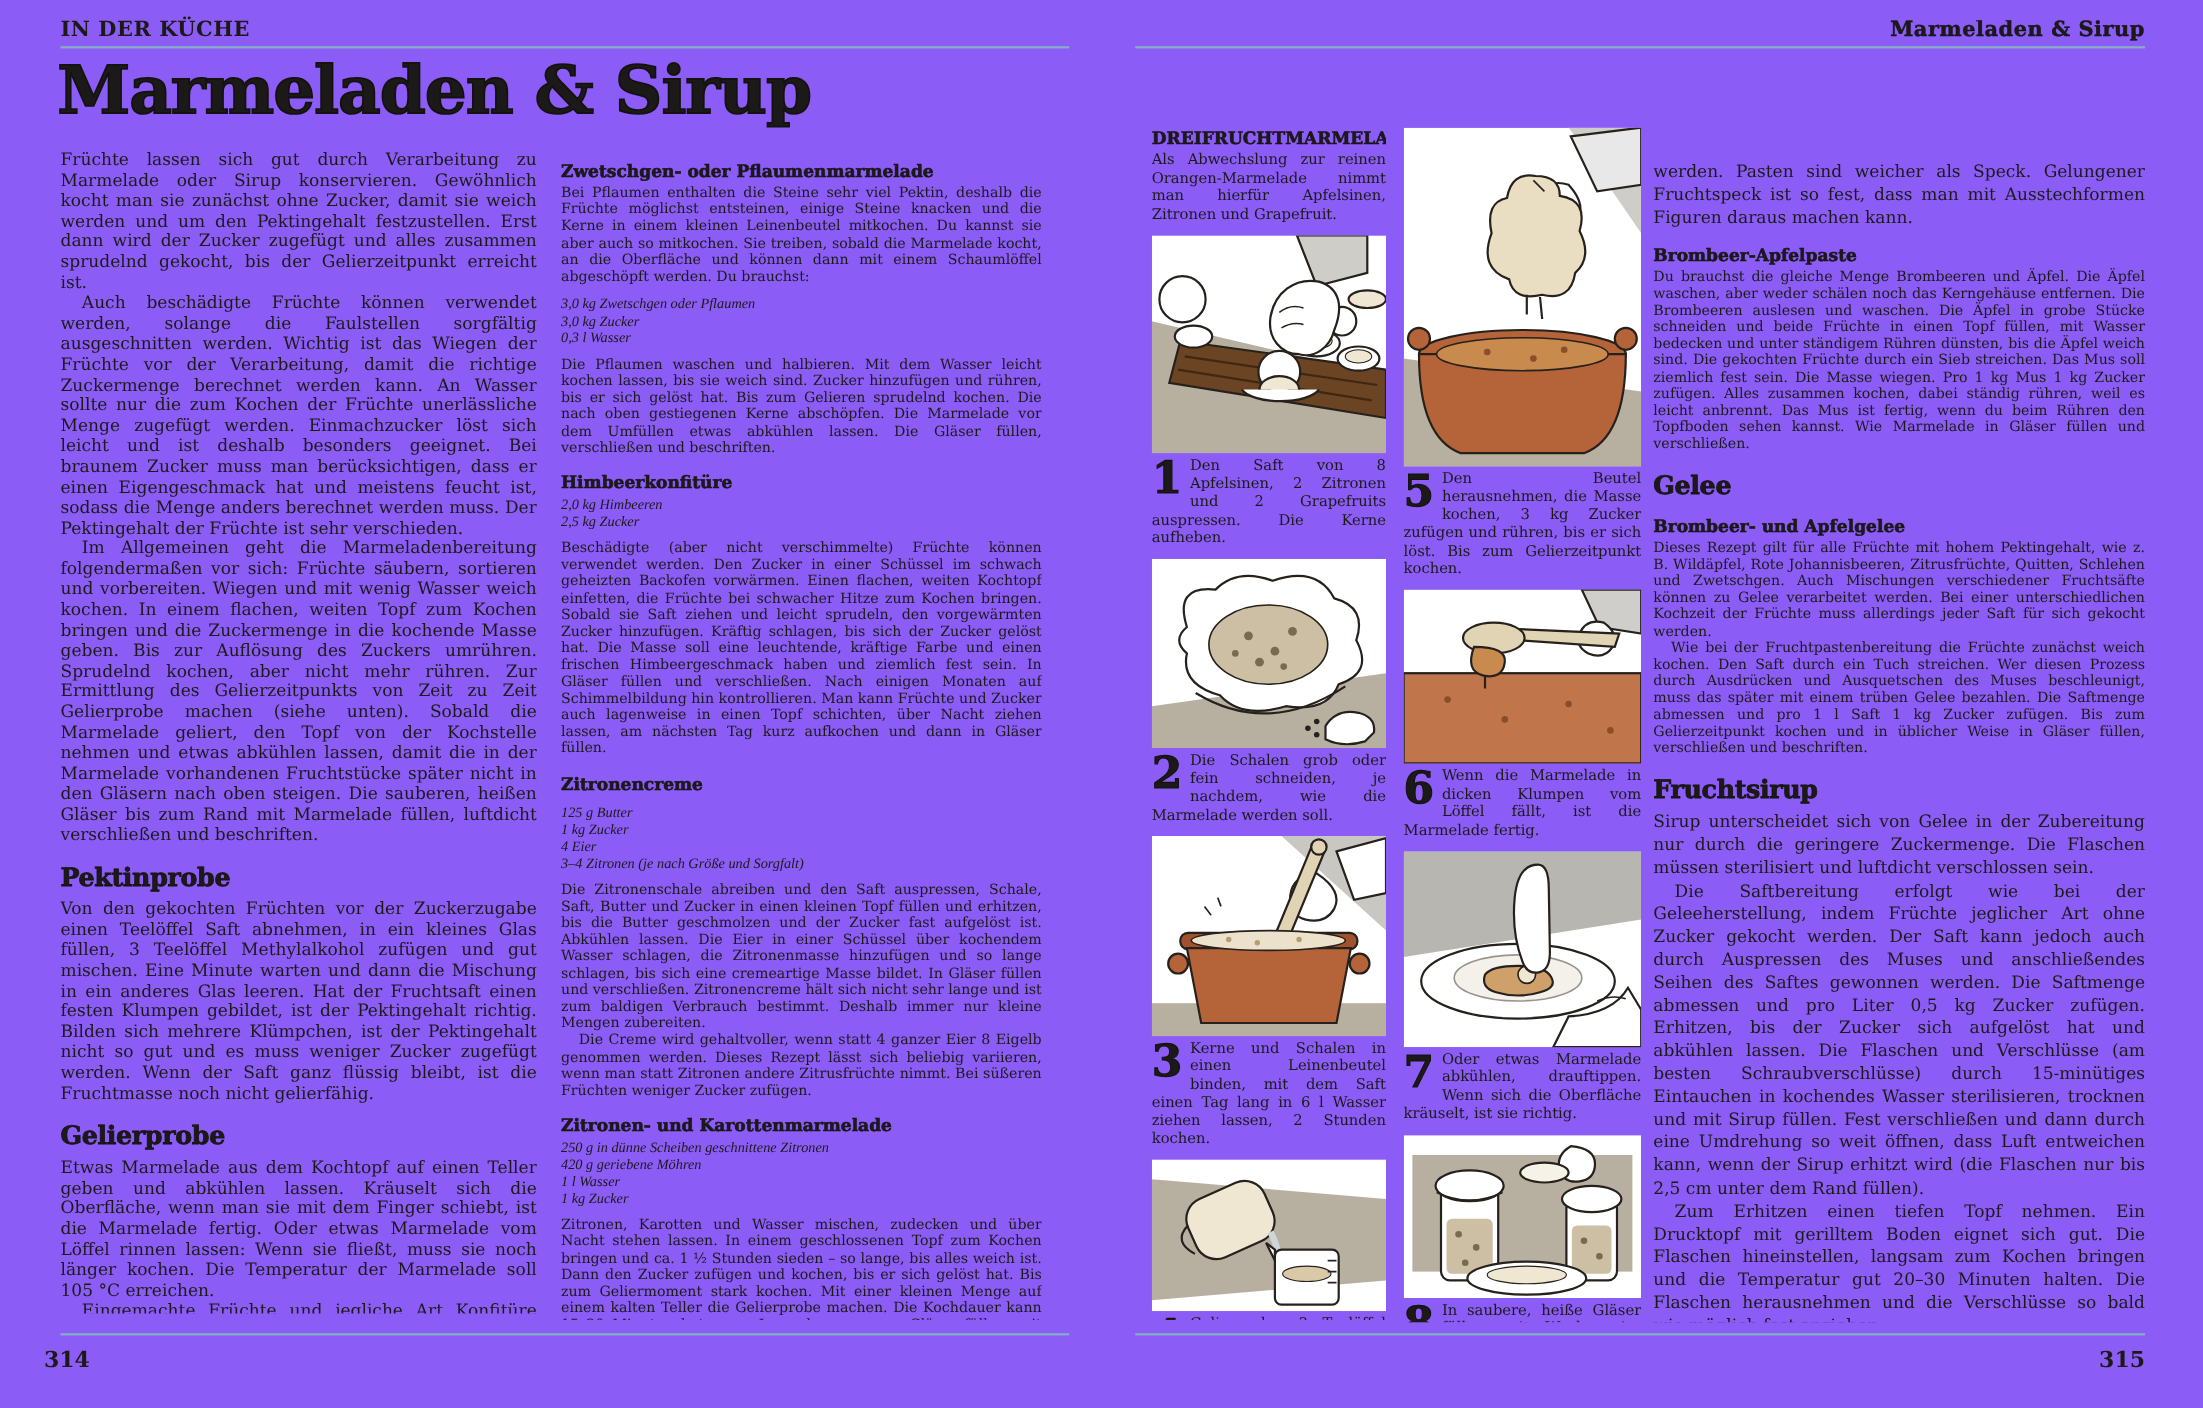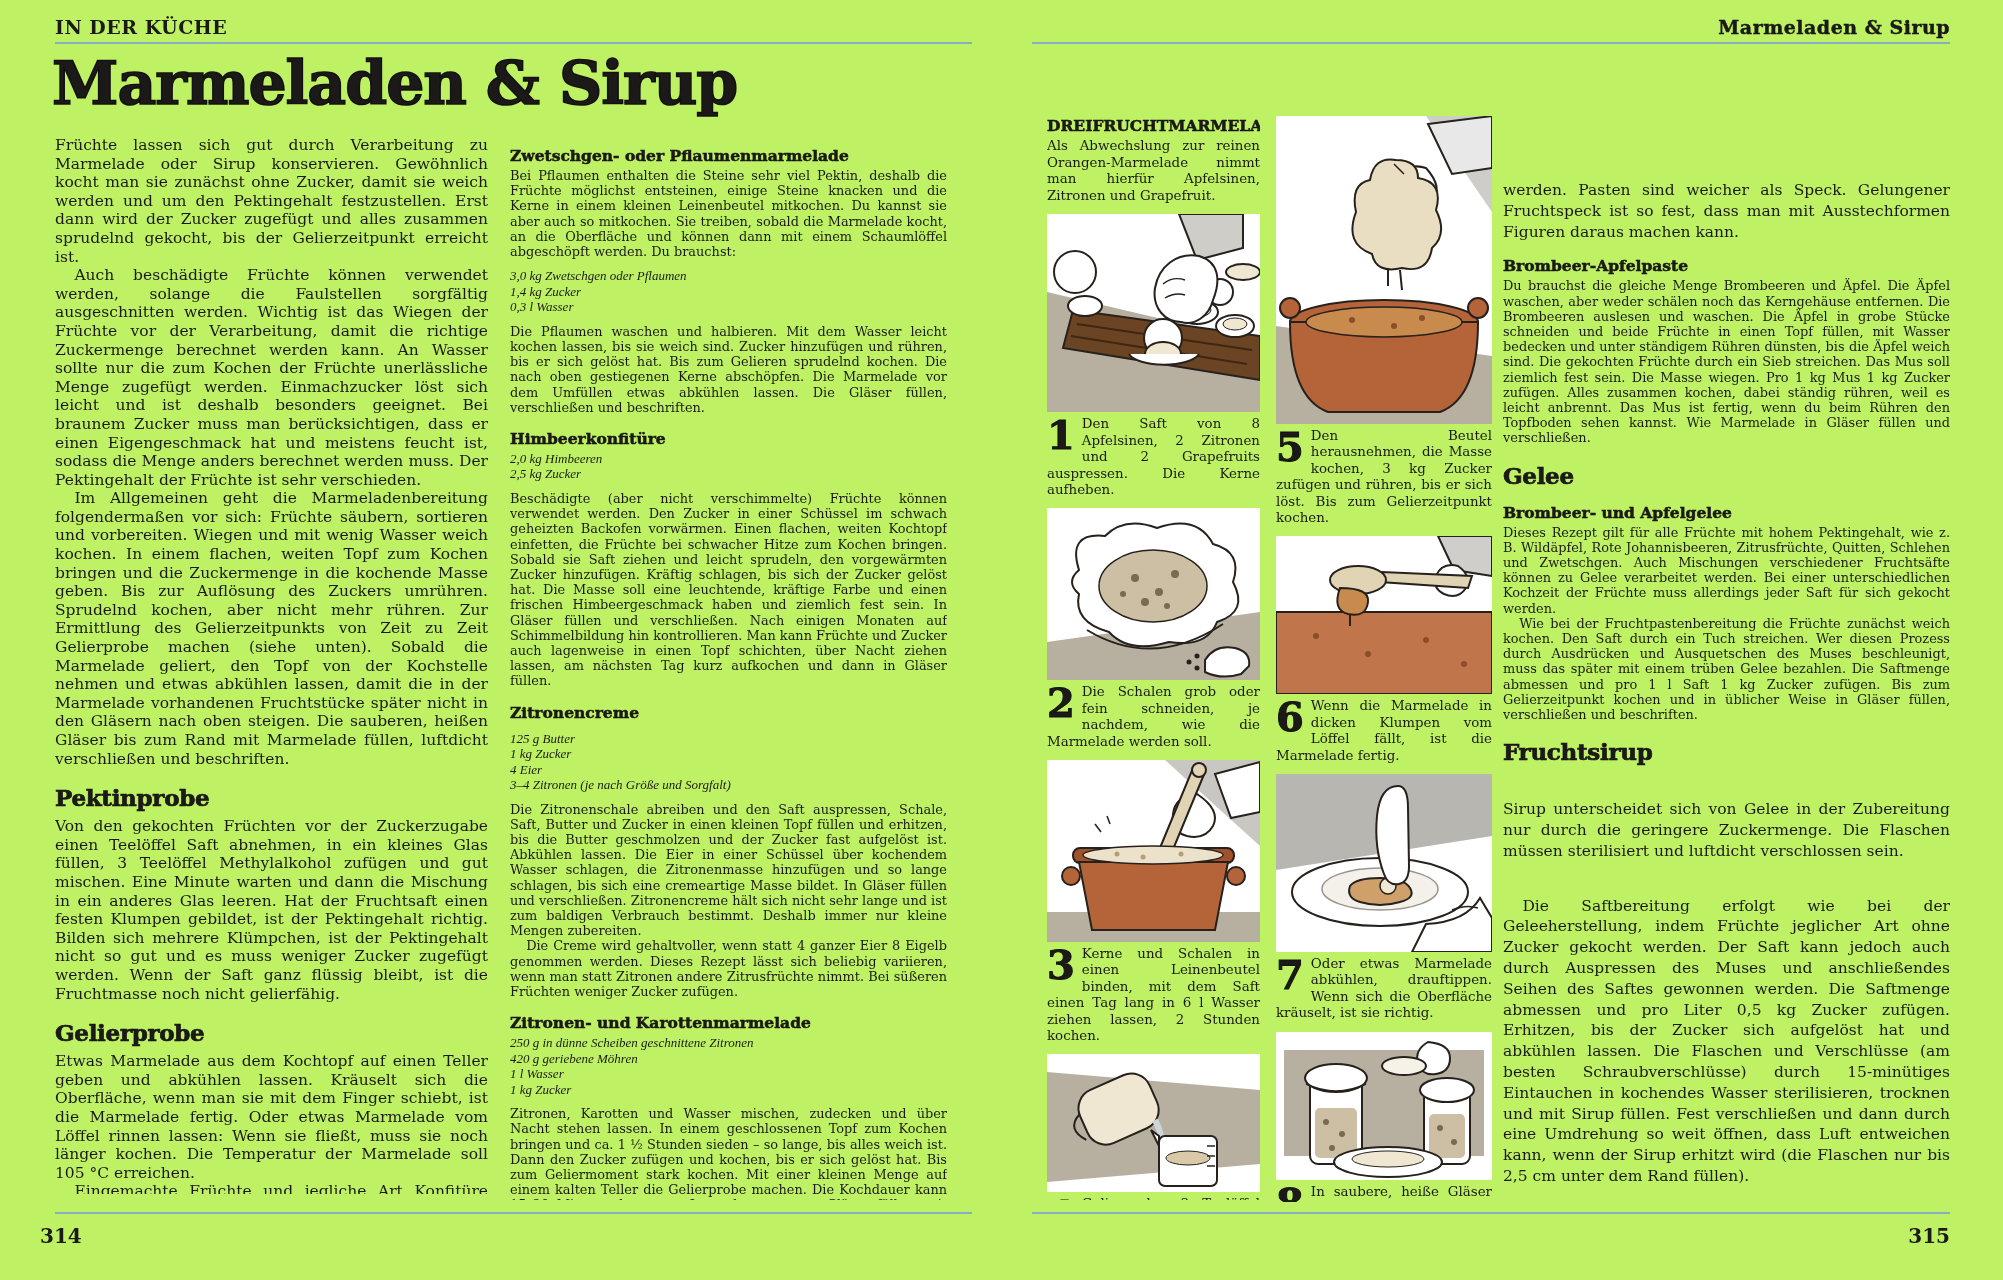--- a/index.html
+++ b/index.html
@@ -1,17 +1,17 @@
 <!DOCTYPE html>
 <html lang="de"><head>
 <meta charset="utf-8">
 <style>
   html,body{margin:0;padding:0;background:#e8e6e1;}
   #spread{
-    position:relative; width:2003px; height:1280px; background:#bef264;
+    position:relative; width:2003px; height:1280px; background:#8b5cf6;
     overflow:hidden; font-family:"DejaVu Serif", serif; color:#1c1a18;
   }
   .rule{position:absolute;height:2px;background:#86aec2;}
   .rule-tl{left:55px;top:42px;width:917px;}
   .rule-tr{left:1032px;top:42px;width:918px;}
   .rule-bl{left:55px;top:1212px;width:917px;}
   .rule-br{left:1032px;top:1212px;width:918px;}
   .hdr{position:absolute;top:16px;font-weight:bold;font-size:19px;letter-spacing:.5px;}
   .hdr-left{left:55px;}
   .hdr-right{right:53px;-webkit-text-stroke:.4px #111;}
@@ -24,21 +24,21 @@
   }
   .col{position:absolute;overflow:hidden;}
   .col1{left:55px;top:136px;width:433px;height:1058px;}
   .col2{left:510px;top:146px;width:437px;height:1054px;}
   .midl{left:1047px;top:116px;width:213px;height:1084px;}
   .midr{left:1276px;top:116px;width:216px;height:1086px;}
   .rcol{left:1503px;top:146px;width:447px;height:1056px;}
 
   p{margin:0;}
   .b1{font-size:15.5px;line-height:18.6px;text-align:justify;hyphens:auto;-webkit-hyphens:auto;}
-  .rcol .b1{line-height:20.8px;margin-top:34px;}
+  .rcol .b1{line-height:20.8px;}
   .b2{font-size:12.9px;line-height:15.2px;text-align:justify;hyphens:auto;-webkit-hyphens:auto;}
   .ind{text-indent:1.25em;}
   .bighead{font-size:23px;font-weight:bold;margin:16px 0 6px 0;-webkit-text-stroke:.7px #141210;letter-spacing:-.3px;}
   .smhead{font-size:15.5px;font-weight:bold;margin:14px 0 3px 0;-webkit-text-stroke:.5px #141210;}
   .ing{font-style:italic;font-size:13px;line-height:15.5px;margin:9px 0 9px 0;font-family:Liberation Serif, serif;}
   .capshead{font-size:15.5px;font-weight:bold;margin:0 0 3px 0;-webkit-text-stroke:.5px #141210;}
   .c-intro{font-size:13.4px;line-height:16.6px;text-align:justify;}
   .fig{margin:10px 0 4px 0;}
   .fig svg{display:block;}
   .cap{font-size:13.4px;line-height:16.4px;text-align:justify;margin:2px 0 8px 0;hyphens:auto;}
@@ -68,21 +68,21 @@
     <h2 class="bighead">Gelierprobe</h2>
     <p class="b1">Etwas Marmelade aus dem Kochtopf auf einen Teller geben und abkühlen lassen. Kräuselt sich die Oberfläche, wenn man sie mit dem Finger schiebt, ist die Marmelade fertig. Oder etwas Marmelade vom Löffel rinnen lassen: Wenn sie fließt, muss sie noch länger kochen. Die Temperatur der Marmelade soll 105 °C erreichen.</p>
     <p class="b1 ind">Eingemachte Früchte und jegliche Art Konfitüre halten sich nicht so lange wie Marmelade, durch die kurze Kochzeit ist der Geschmack dafür sehr natürlich und frisch. Bei der Kompottzubereitung ist der Pektingehalt der Früchte unwichtig, und auch pektinarmes Obst wie Himbeeren, Erdbeeren, Brombeeren und Rhabarber sind dafür geeignet. Du brauchst mehr Zucker.</p>
   </div>
 
   <div class="col col2">
     <h3 class="smhead" style="margin-top:0">Zwetschgen- oder Pflaumenmarmelade</h3>
     <p class="b2">Bei Pflaumen enthalten die Steine sehr viel Pektin, deshalb die Früchte möglichst entsteinen, einige Steine knacken und die Kerne in einem kleinen Leinenbeutel mitkochen. Du kannst sie aber auch so mitkochen. Sie treiben, sobald die Marmelade kocht, an die Oberfläche und können dann mit einem Schaumlöffel abgeschöpft werden. Du brauchst:</p>
     <div class="ing">
       <div>3,0 kg Zwetschgen oder Pflaumen</div>
-      <div>1,4 kg Zucker</div>
+      <div>3,0 kg Zucker</div>
       <div>0,3 l Wasser</div>
     </div>
     <p class="b2">Die Pflaumen waschen und halbieren. Mit dem Wasser leicht kochen lassen, bis sie weich sind. Zucker hinzufügen und rühren, bis er sich gelöst hat. Bis zum Gelieren sprudelnd kochen. Die nach oben gestiegenen Kerne abschöpfen. Die Marmelade vor dem Umfüllen etwas abkühlen lassen. Die Gläser füllen, verschließen und beschriften.</p>
 
     <h3 class="smhead">Himbeerkonfitüre</h3>
     <div class="ing" style="margin-top:2px">
       <div>2,0 kg Himbeeren</div>
       <div>2,5 kg Zucker</div>
     </div>
     <p class="b2">Beschädigte (aber nicht verschimmelte) Früchte können verwendet werden. Den Zucker in einer Schüssel im schwach geheizten Backofen vorwärmen. Einen flachen, weiten Kochtopf einfetten, die Früchte bei schwacher Hitze zum Kochen bringen. Sobald sie Saft ziehen und leicht sprudeln, den vorgewärmten Zucker hinzufügen. Kräftig schlagen, bis sich der Zucker gelöst hat. Die Masse soll eine leuchtende, kräftige Farbe und einen frischen Himbeergeschmack haben und ziemlich fest sein. In Gläser füllen und verschließen. Nach einigen Monaten auf Schimmelbildung hin kontrollieren. Man kann Früchte und Zucker auch lagenweise in einen Topf schichten, über Nacht ziehen lassen, am nächsten Tag kurz aufkochen und dann in Gläser füllen.</p>

